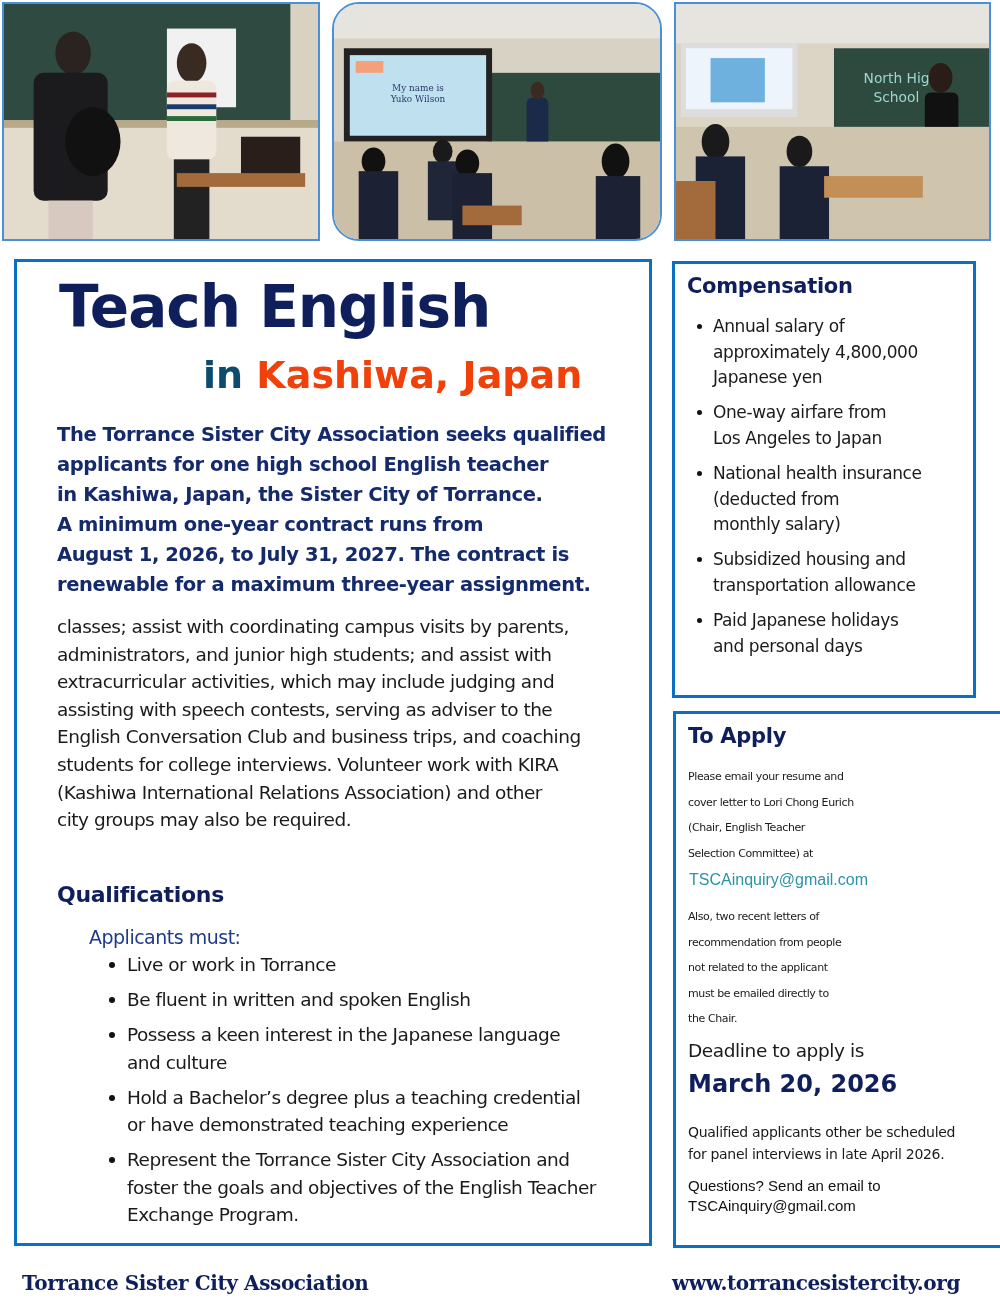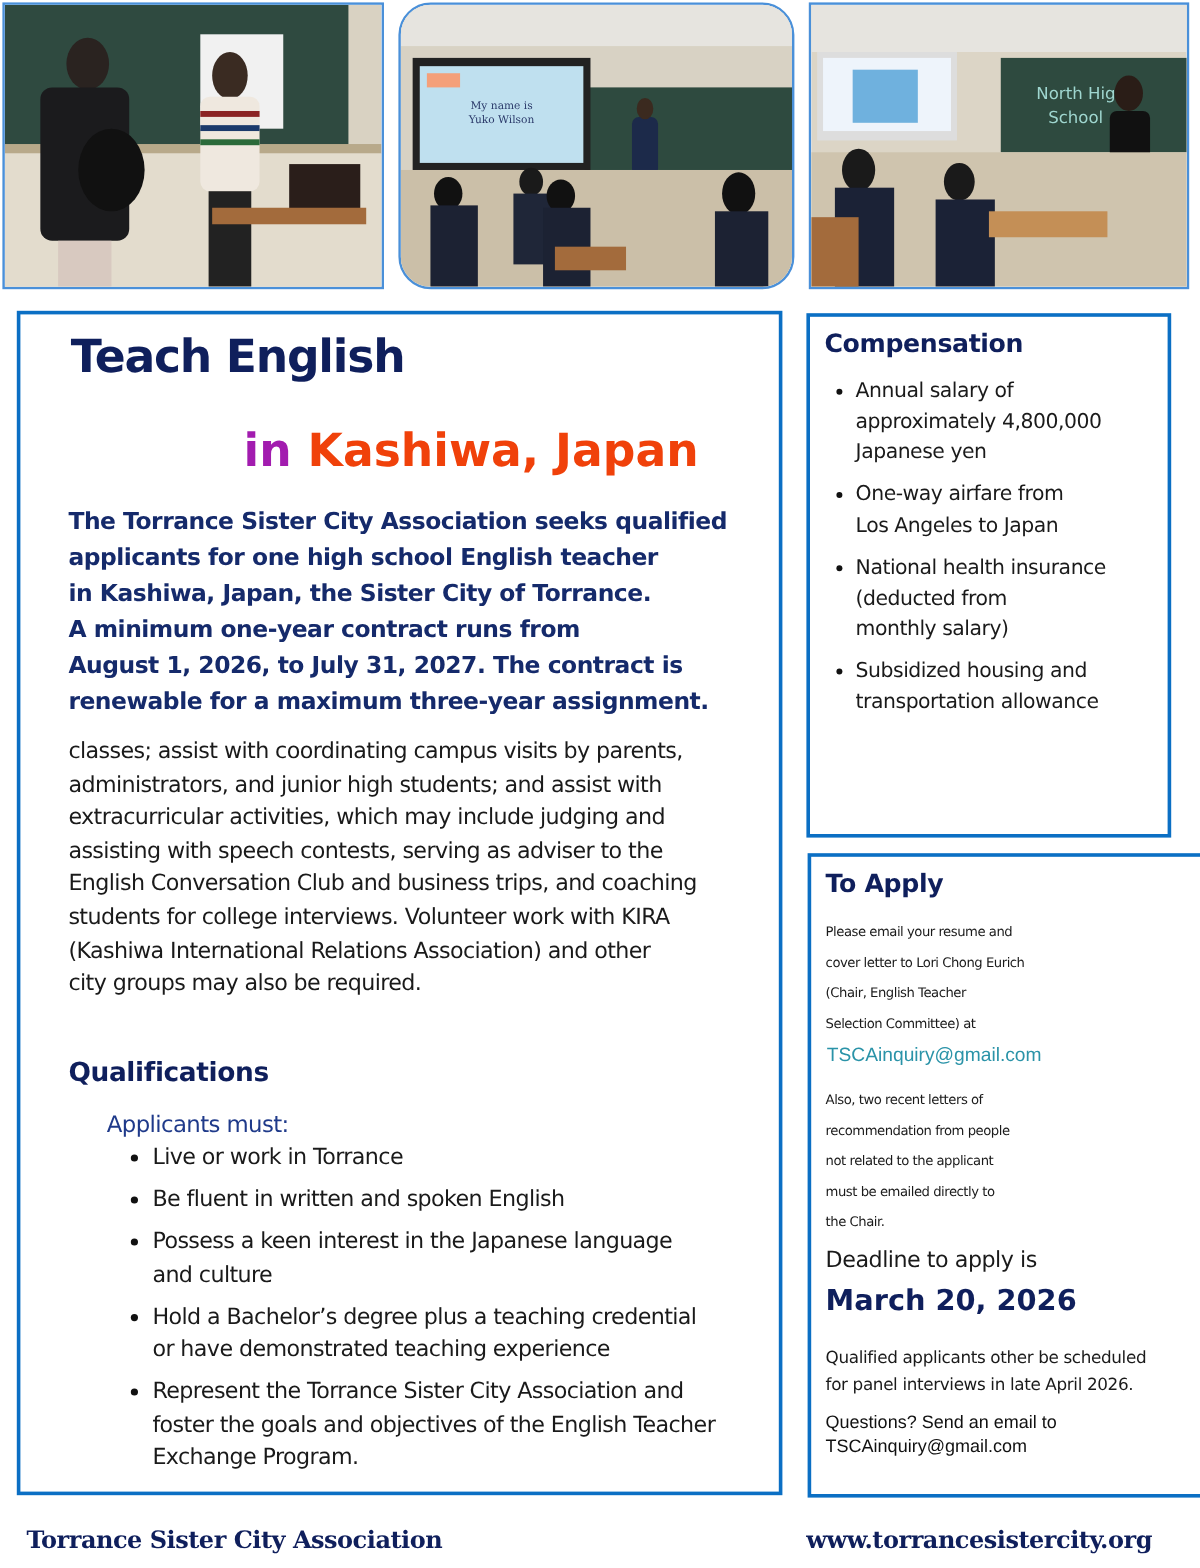--- a/index.html
+++ b/index.html
@@ -16,27 +16,27 @@
     #photo3 { left: 674px; width: 317px; }
 
     .box { position: absolute; border: 3px solid #0b6fc4; background: #fff; }
     #main-box { left: 14px; top: 259px; width: 638px; height: 987px; }
     #comp-box { left: 672px; top: 261px; width: 304px; height: 437px; }
     #apply-box { left: 673px; top: 711px; width: 347px; height: 537px; }
 
     .title-main {
       position: absolute; left: 42px; top: 16px;
       font-family: "DejaVu Sans", sans-serif; font-weight: bold;
-      font-size: 38px; color: #0f1f5c; letter-spacing: -1px; line-height: 1;
+      font-size: 58px; color: #0f1f5c; letter-spacing: -1px; line-height: 1;
     }
     .title-sub {
       position: absolute; left: 186px; top: 94px;
       font-size: 38px; font-weight: bold; line-height: 1;
     }
-    .title-sub .in { color: #a21caf; }
+    .title-sub .in { color: #0c4a6e; }
     .title-sub .loc { color: #f0410a; }
 
     .intro {
       position: absolute; left: 40px; top: 158px; width: 570px;
       font-size: 19.5px; font-weight: bold; color: #152a6b; line-height: 30px;
       letter-spacing: -0.4px;
     }
     .intro span { display: block; white-space: nowrap; }
 
     .duties {
@@ -257,20 +257,24 @@
     </li>
     <li>
       <span class="l">National health insurance</span>
       <span class="l">(deducted from</span>
       <span class="l">monthly salary)</span>
     </li>
     <li>
       <span class="l">Subsidized housing and</span>
       <span class="l">transportation allowance</span>
     </li>
+    <li>
+      <span class="l">Paid Japanese holidays</span>
+      <span class="l">and personal days</span>
+    </li>
   </ul>
 </aside>
 
 <aside class="box" id="apply-box">
   <h2 class="side-title" style="top:10px;">To Apply</h2>
   <div class="apply-text" style="top:50px;">
     <span class="l">Please email your resume and</span>
     <span class="l">cover letter to Lori Chong Eurich</span>
     <span class="l">(Chair, English Teacher</span>
     <span class="l">Selection Committee) at</span>

